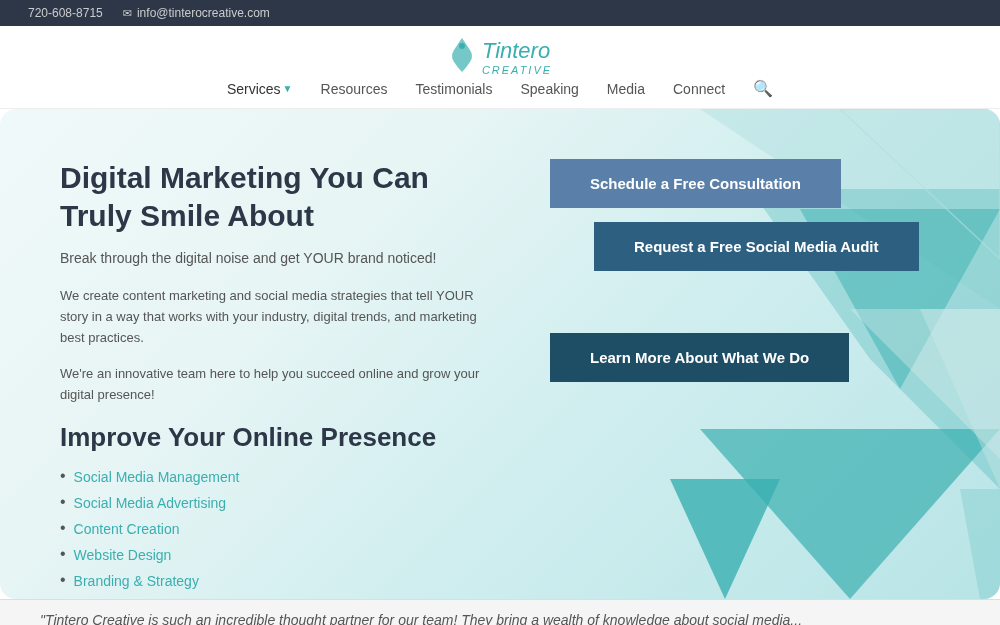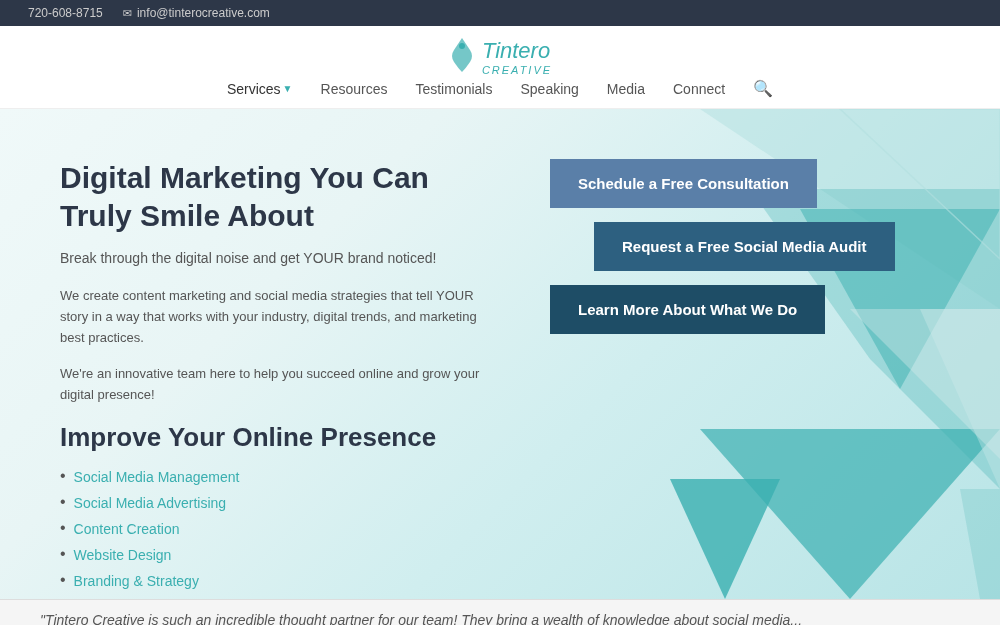--- a/index.html
+++ b/index.html
@@ -81,20 +81,21 @@
       color: #888;
     }
 
     
     .hero {
       display: flex;
       position: relative;
       height: 490px;
       background: linear-gradient(135deg, #f0f9f9 0%, #e8f5f5 30%, #d0eeef 60%, #b8e4e6 100%);
       overflow: hidden;
+      border-radius: 16px;
     }
 
     
     .hero-left {
       position: relative;
       z-index: 10;
       padding: 50px 40px 30px 60px;
       width: 520px;
       flex-shrink: 0;
     }
@@ -152,34 +153,34 @@
       flex-direction: column;
       align-items: flex-start;
       justify-content: flex-start;
       padding-top: 50px;
       padding-left: 30px;
       z-index: 10;
     }
 
     .cta-button {
       display: block;
-      padding: 16px 28px;
+      padding: 16px 40px;
       font-size: 15px;
       font-weight: 600;
       color: #fff;
       text-align: right;
       cursor: pointer;
       border: none;
       margin-bottom: 14px;
       min-width: 260px;
       text-decoration: none;
     }
     .cta-btn-1 { background: #5a7fa8; }
     .cta-btn-2 { background: #2d6080; margin-left: 44px; }
-    .cta-btn-3 { background: #1e4d66; }
+    .cta-btn-3 { background: #1e4d66; margin-top: 48px; }
 
     
     .triangles-svg {
       position: absolute;
       right: 0;
       top: 0;
       width: 500px;
       height: 490px;
       z-index: 1;
     }

